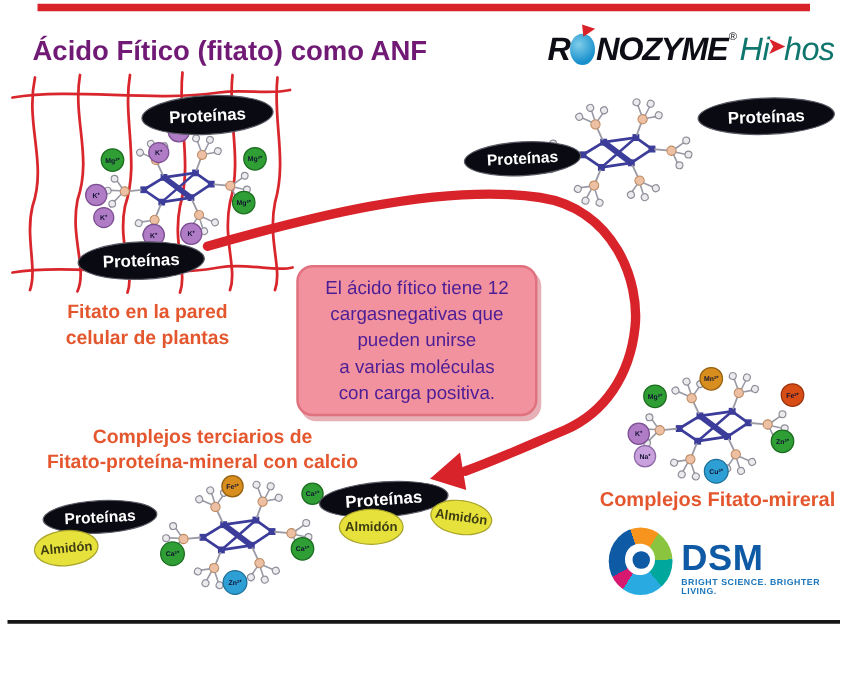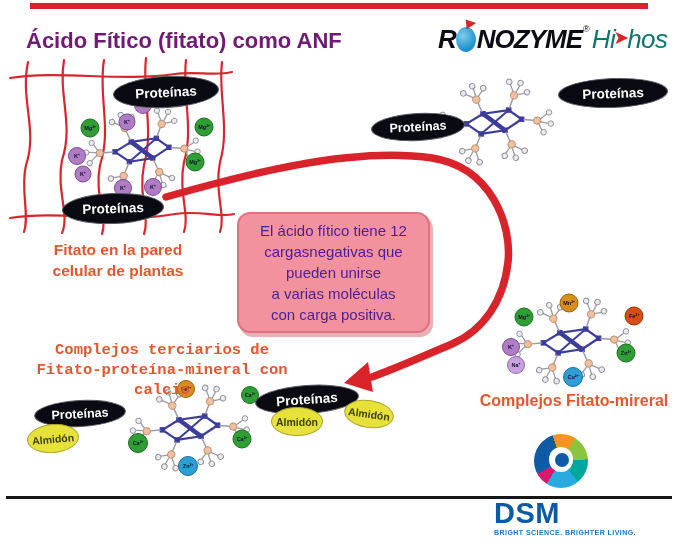--- a/index.html
+++ b/index.html
@@ -22,38 +22,38 @@
         border-left:4px solid transparent;border-right:7px solid transparent;border-top:9px solid #d8232a;
         transform:rotate(18deg);}
   .rz-reg{font-size:9px;color:#0d0d15;align-self:flex-start;margin:2px 2px 0 1px;}
   .rz-hi{font-size:26px;font-style:italic;color:#0f766e;letter-spacing:-0.5px;}
   .rz-arrow{font-size:19px;color:#d8232a;margin:0 -2px;transform:translateY(-2px);}
 
   
   .cap{color:#e4572e;font-weight:bold;text-align:center;line-height:21px;}
   #cap-plant{left:18px;top:239px;width:200px;font-size:15.5px;}
   #cap-binary{left:458px;top:155px;width:206px;font-size:15.5px;}
-  #cap-ternary{left:8px;top:340px;width:308px;font-size:15.5px;line-height:20px;font-family:Liberation Mono, monospace;}
+  #cap-ternary{left:8px;top:340px;width:308px;font-size:15.5px;line-height:20px;}
   #cap-mineral{left:468px;top:390px;width:212px;font-size:16px;}
 
   
   #callout{left:237px;top:212px;width:193px;height:121px;background:#f2929e;
            border:2px solid #e0717e;border-radius:13px;box-shadow:3px 4px 0 rgba(201,79,94,0.45);
            display:flex;flex-direction:column;justify-content:center;text-align:center;
            font-size:15px;line-height:21px;color:#4c1d95;box-sizing:border-box;}
 
   
   .oval-p{background:#0a0a12;border:1px solid #5a5a66;border-radius:50%;display:flex;
           align-items:center;justify-content:center;color:#ffffff;font-weight:bold;font-size:13.5px;}
   
   .oval-s{background:#e7e13c;border:1.5px solid #a8a32a;border-radius:50%;display:flex;
           align-items:center;justify-content:center;color:#3f3f12;font-weight:bold;font-size:10.5px;box-sizing:border-box;}
 
   
-  #dsm{left:487px;top:434px;display:flex;align-items:center;flex-direction:column;}
+  #dsm{left:487px;top:422px;display:flex;align-items:flex-start;}
   #dsm-swirl{position:relative;width:54px;height:54px;border-radius:50%;overflow:hidden;
      background:conic-gradient(from -90deg,#0e5aa5 0 20%,#f7941e 20% 34%,#8bc53f 34% 49%,
                 #00a79d 49% 64%,#29aae1 64% 84%,#d6186e 84% 92%,#0e5aa5 92% 100%);}
   #dsm-swirl .gap{position:absolute;left:26%;top:24%;width:46%;height:46%;border-radius:50%;background:#ffffff;}
   #dsm-swirl .core{position:absolute;left:38%;top:36%;width:26%;height:26%;border-radius:50%;background:#0e5aa5;}
   #dsm-text{margin-left:7px;padding-top:12px;}
   #dsm-name{font-size:29px;font-weight:bold;color:#0e5aa5;line-height:26px;letter-spacing:0.5px;}
   #dsm-tagline{font-size:7px;font-weight:bold;color:#1b75bb;letter-spacing:0.45px;margin-top:3px;}
 
   

